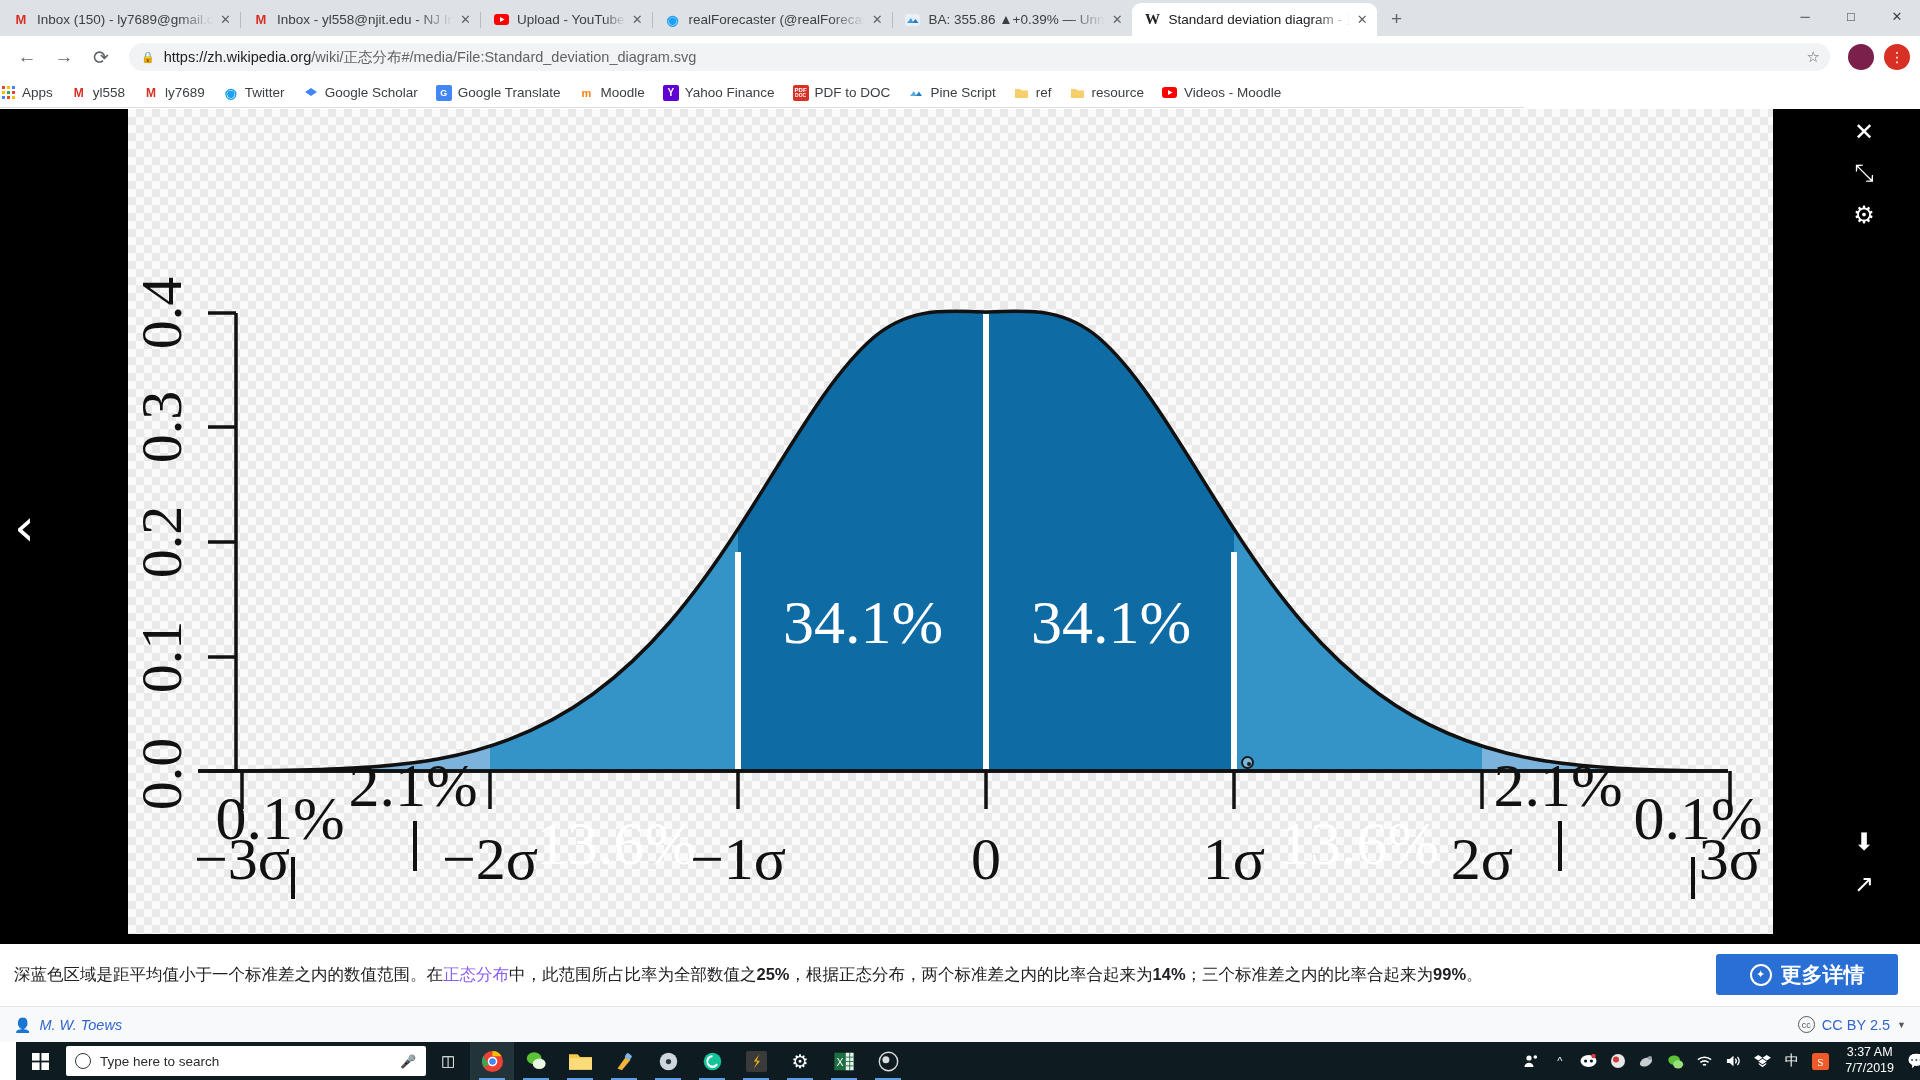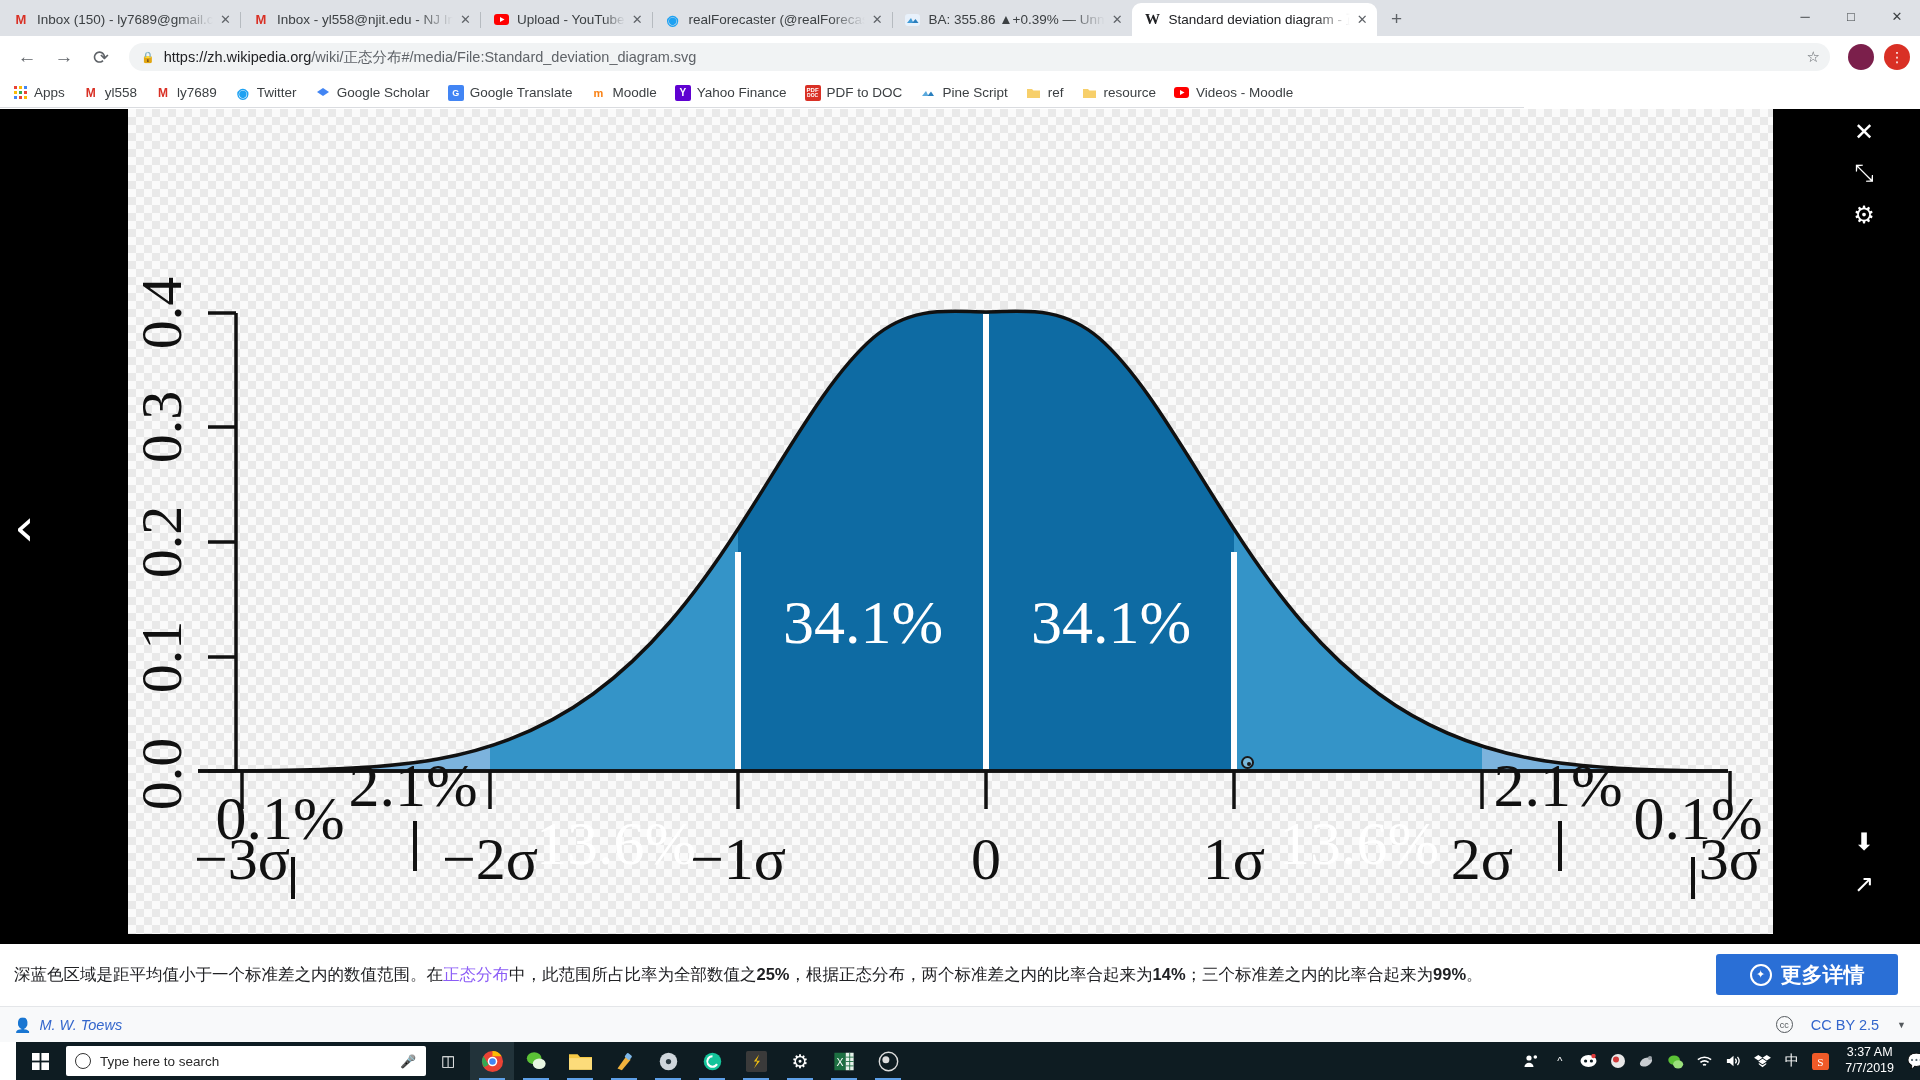--- a/index.html
+++ b/index.html
@@ -93,21 +93,21 @@
     width: 26px; height: 26px; border-radius: 50%;
     background: #d93025; margin-left: 10px; flex: 0 0 26px;
     display:flex;align-items:center;justify-content:center;
     color:#fff;font-size:14px;
   }
 
   
   .bookmarks {
     position: absolute; top: 78px; left: 0; width: 1524px; height: 30px;
     background: #ffffff; display: flex; align-items: center;
-    padding-left: 12px; border-bottom: 1px solid #dadce0;
+    border-bottom: 1px solid #dadce0;
   }
   .bm { display: flex; align-items: center; margin-right: 18px; font-size: 13.5px; color: #3c4043; white-space:nowrap; }
   .bm-ico {
     width: 16px; height: 16px; margin-right: 6px; flex: 0 0 16px;
     display: flex; align-items: center; justify-content: center;
     font-size: 12px; font-weight: bold; border-radius: 2px;
   }
 
   
   .viewer {
@@ -176,21 +176,21 @@
   
   .attrib-bar {
     position: absolute; top: 1006px; left: 0; width: 1920px; height: 36px;
     background: #f8f9fa; border-top: 1px solid #e4e6e9;
     display: flex; align-items: center; padding: 0 14px;
     font-size: 14.5px; color: #54595d;
     font-family: "Liberation Sans","DejaVu Sans",sans-serif;
   }
   .attrib-bar a { color: #3366cc; text-decoration: none; font-style: italic; }
   .person-ico { margin-right: 8px; font-size: 14px; color: #54595d; }
-  .cc-right { margin-left: auto; display: flex; align-items: center; gap: 18px; color:#3366cc; }
+  .cc-right { margin-left: auto; display: flex; align-items: center; gap: 7px; color:#3366cc; }
   .cc-badge {
     width: 17px; height: 17px; border: 1.4px solid #54595d; border-radius: 50%;
     font-size: 9px; display:flex;align-items:center;justify-content:center; color:#54595d;
   }
   .cc-caret { color:#54595d; font-size: 9px; }
 
   
   .taskbar {
     position: absolute; top: 1042px; left: 16px; width: 1920px; height: 38px;
     background: #0e1c22; display: flex; align-items: center;

